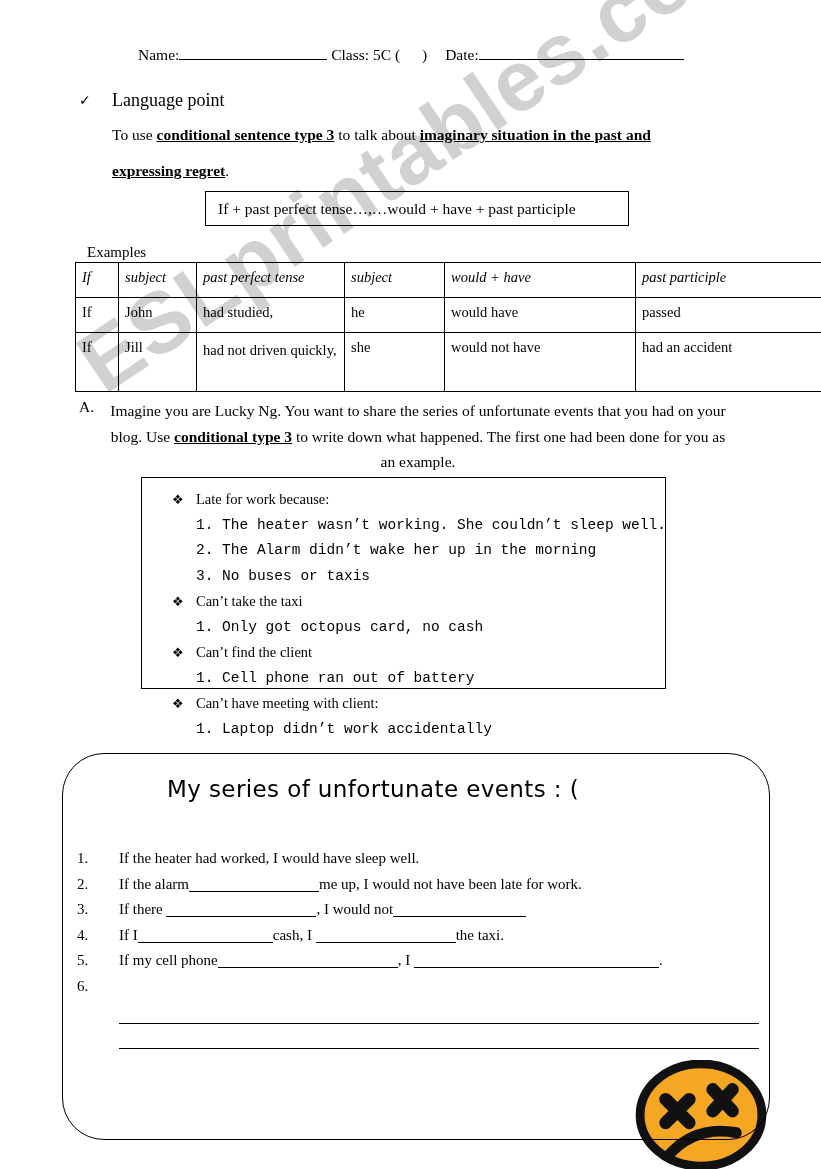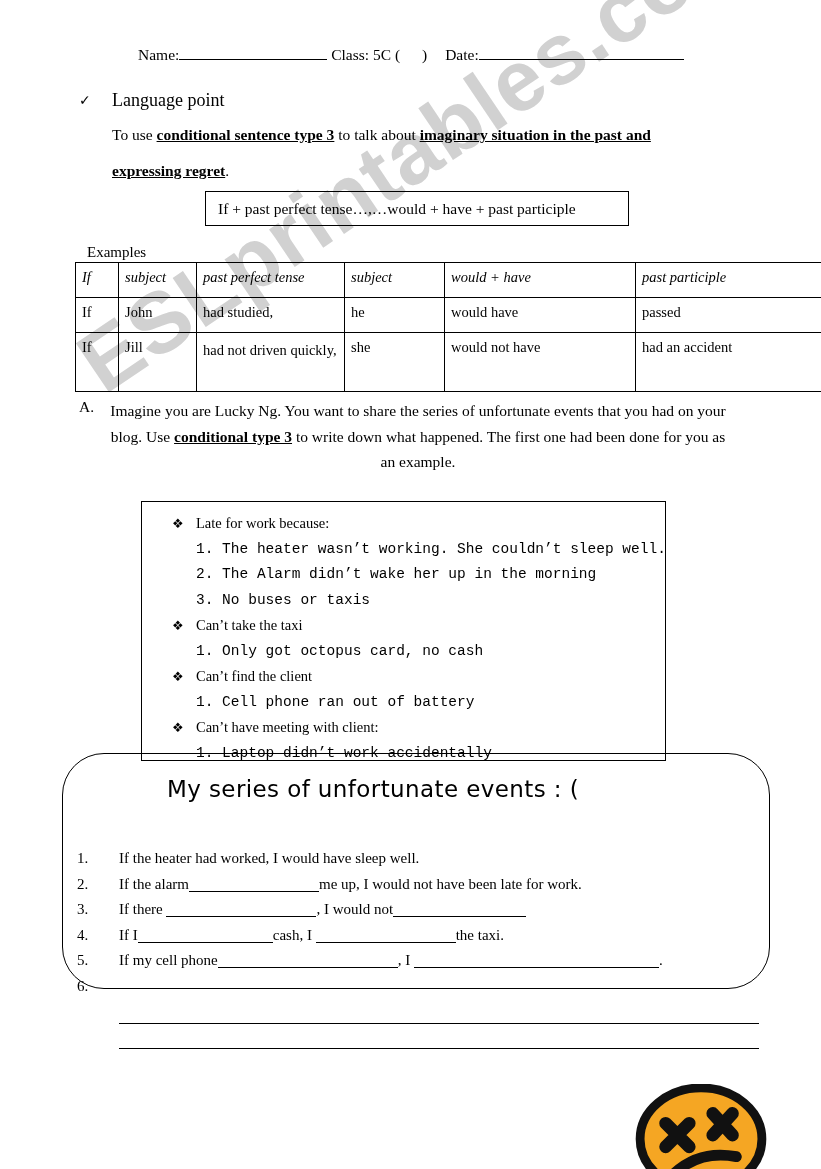--- a/index.html
+++ b/index.html
@@ -149,24 +149,23 @@
     line-height: 25.5px;
     text-align: center;
   }
 
   
   .events-box {
     position: absolute;
     left: 141px;
     top: 477px;
     width: 525px;
-    height: 260px;
+    height: 212px;
     border: 1.3px solid #000;
     box-sizing: border-box;
-    margin-top: 24px;
   }
   .events-list {
     position: absolute;
     left: 30px;
     top: 9px;
     font-size: 14.5px;
     line-height: 25.5px;
     z-index: 2;
   }
   .ev-bullet-row {
@@ -194,21 +193,21 @@
     width: 140px;
     height: 110px;
   }
 
   
   .answer-box {
     position: absolute;
     left: 62px;
     top: 753px;
     width: 708px;
-    height: 236px;
+    height: 387px;
     border: 1.4px solid #000;
     border-radius: 42px;
     box-sizing: border-box;
   }
   .answer-title {
     position: absolute;
     left: 0;
     top: 22px;
     width: 100%;
     text-align: center;

